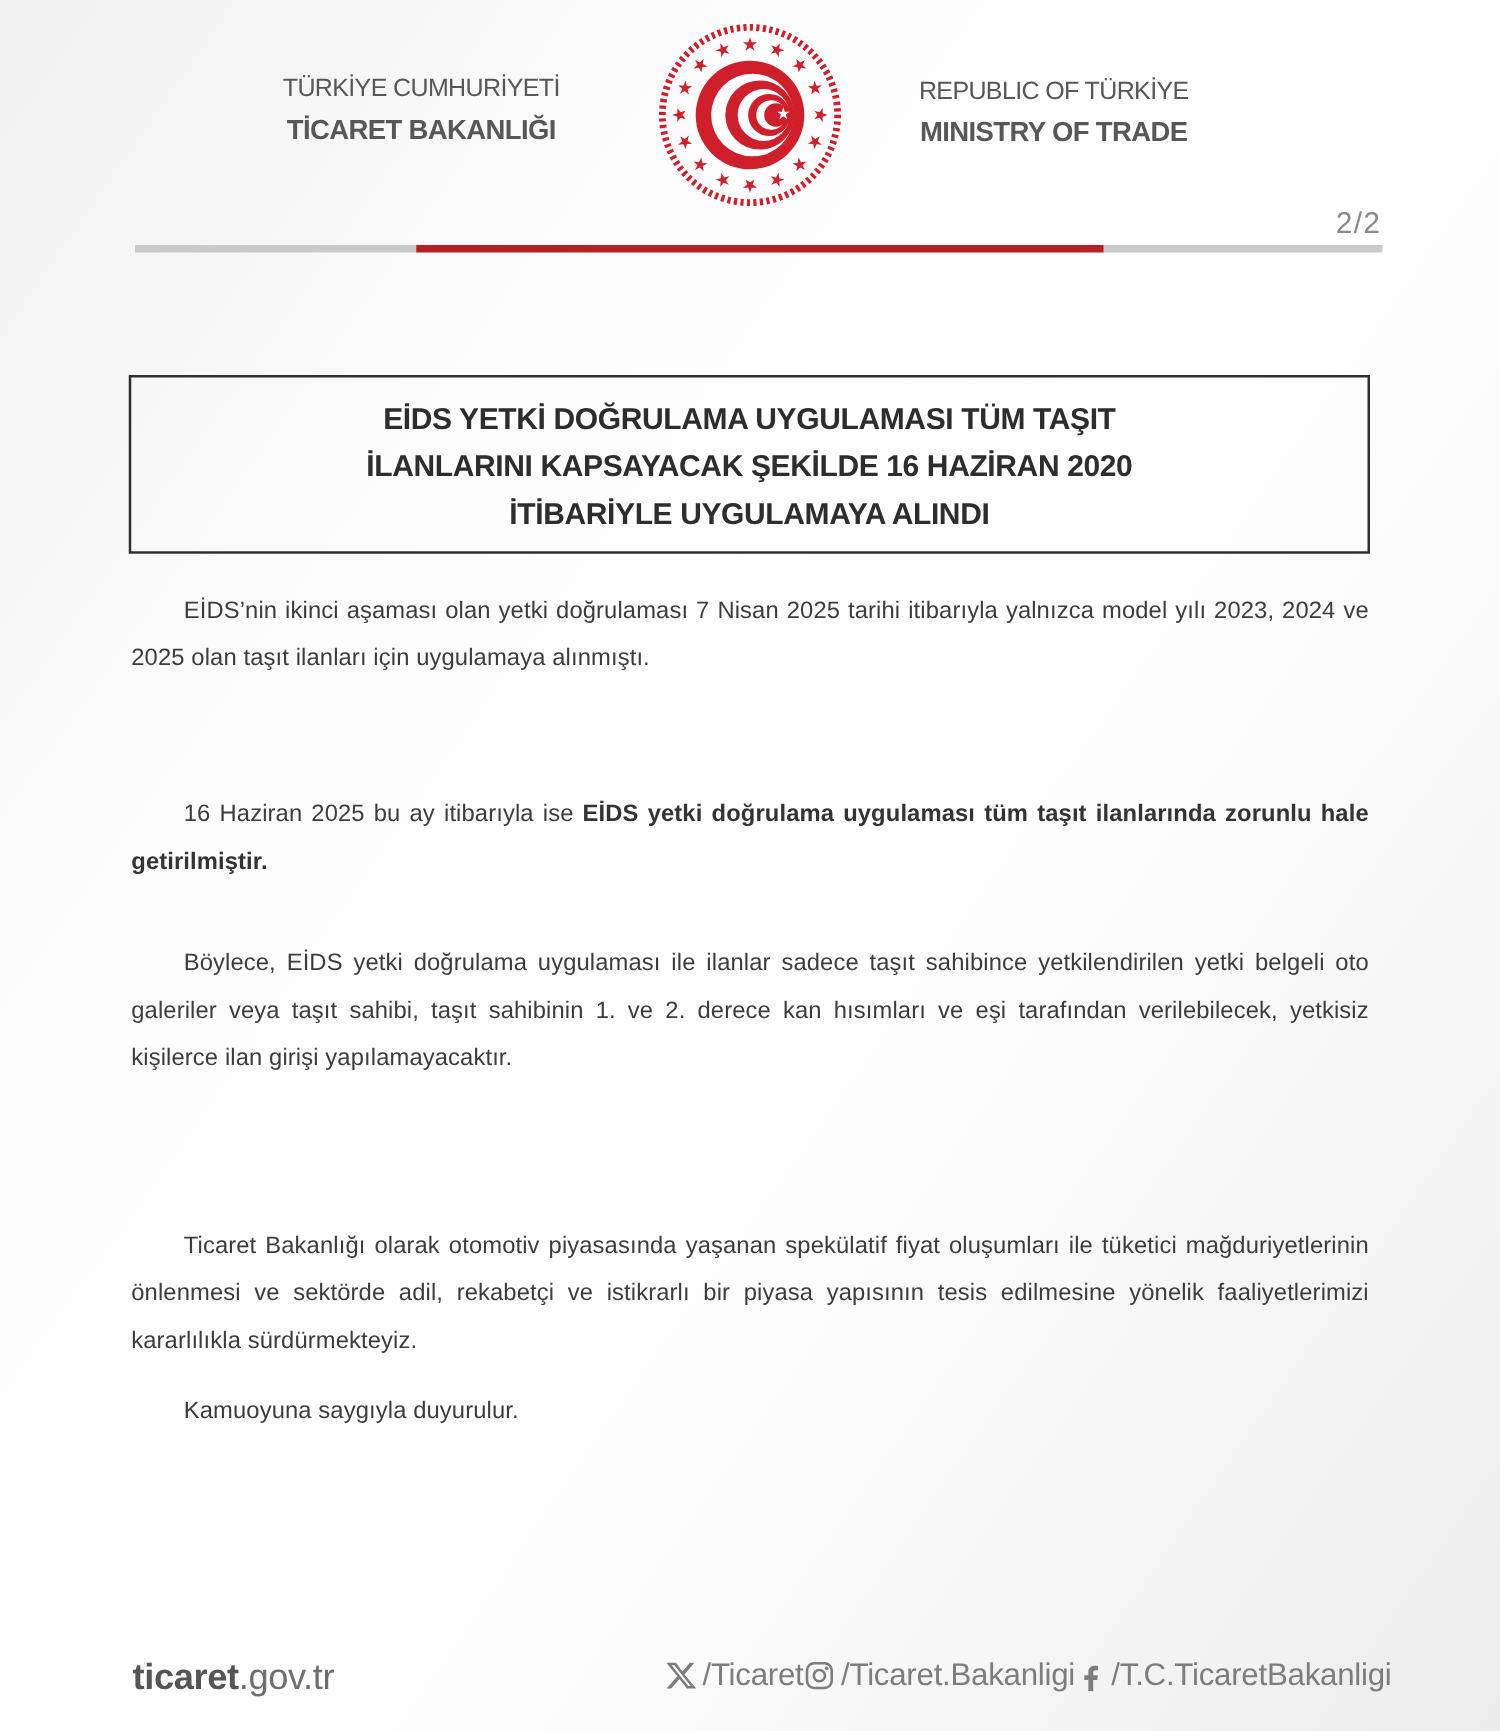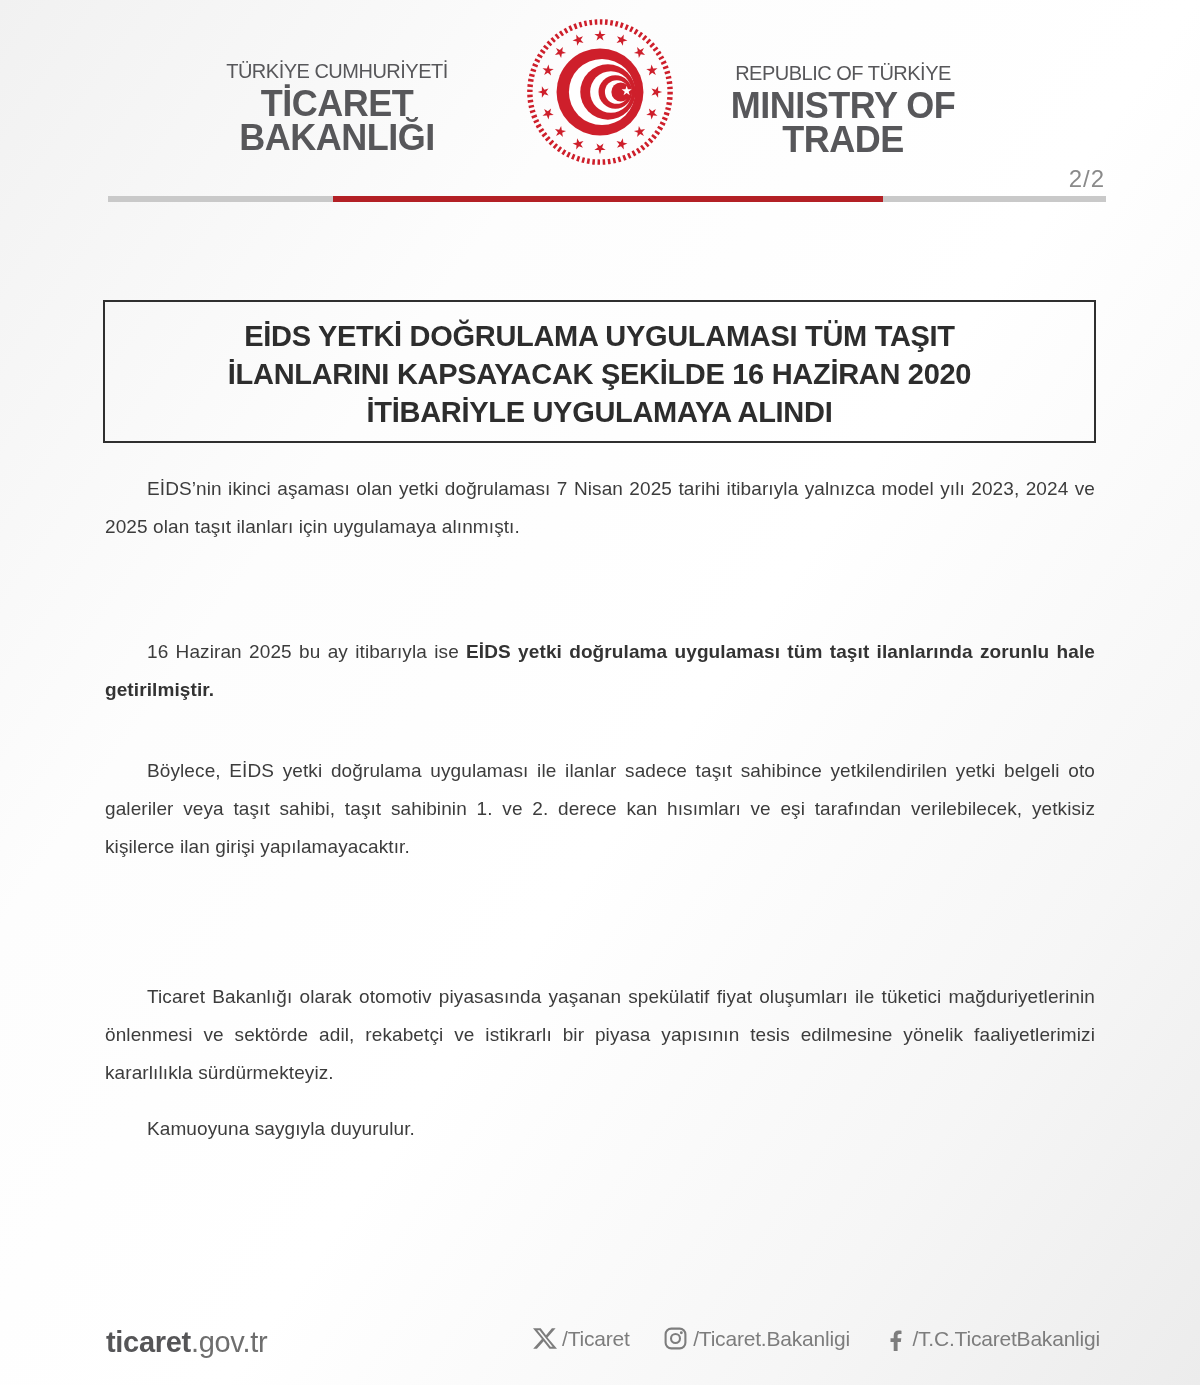--- a/index.html
+++ b/index.html
@@ -21,21 +21,21 @@
   .org-block {
     position: absolute;
     width: 330px;
     text-align: center;
     letter-spacing: -0.5px;
     color: var(--header-text, #57575a);
   }
   .org-left  { left: 172px; top: 56px; }
   .org-right { left: 678px; top: 58px; }
   .org-line1 { font-size: 20px; line-height: 31px; font-weight: 400; }
-  .org-line2 { font-size: 36px; line-height: 34px; font-weight: 700; }
+  .org-line2 { font-size: 22px; line-height: 34px; font-weight: 700; }
 
   .emblem {
     position: absolute;
     left: 521px; top: 13px;
     width: 158px; height: 158px;
   }
 
   .page-indicator {
     position: absolute;
     top: 165px;
@@ -59,21 +59,21 @@
   .title-box {
     position: absolute;
     left: 103px; top: 300px;
     width: 989px; height: 139px;
     border: 2px solid #2f2f2f;
     box-sizing: content-box;
     text-align: center;
     padding-top: 0;
   }
   .title-box .title-line {
-    font-size: 29px;
+    font-size: 24px;
     font-weight: 700;
     line-height: 38px;
     letter-spacing: -0.3px;
     color: var(--title-text, #2d2d2d);
   }
   .title-box .title-inner { margin-top: 15px; }
 
   
   .body-par {
     position: absolute;
@@ -109,21 +109,21 @@
     left: 533px; top: 1326px;
     width: 567px;
     display: flex;
     justify-content: space-between;
     align-items: center;
   }
   .social-item {
     display: flex;
     align-items: center;
     gap: 5px;
-    font-size: 21px;
+    font-size: 25px;
     color: var(--footer-text, #7d7d7d);
     letter-spacing: -0.2px;
   }
   .social-item svg { display: block; }
 </style>
 </head>
 <body>
 
 <div class="page">
 

